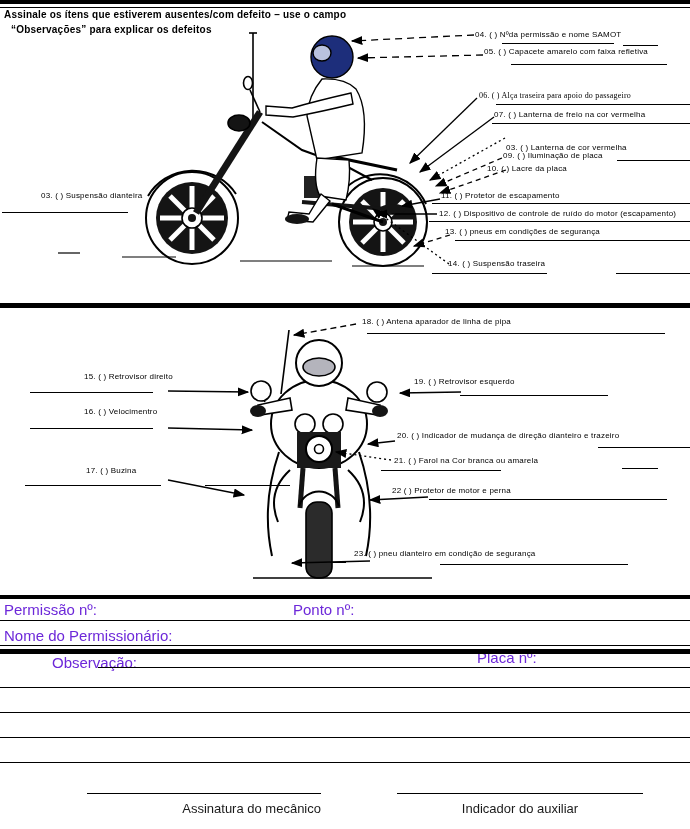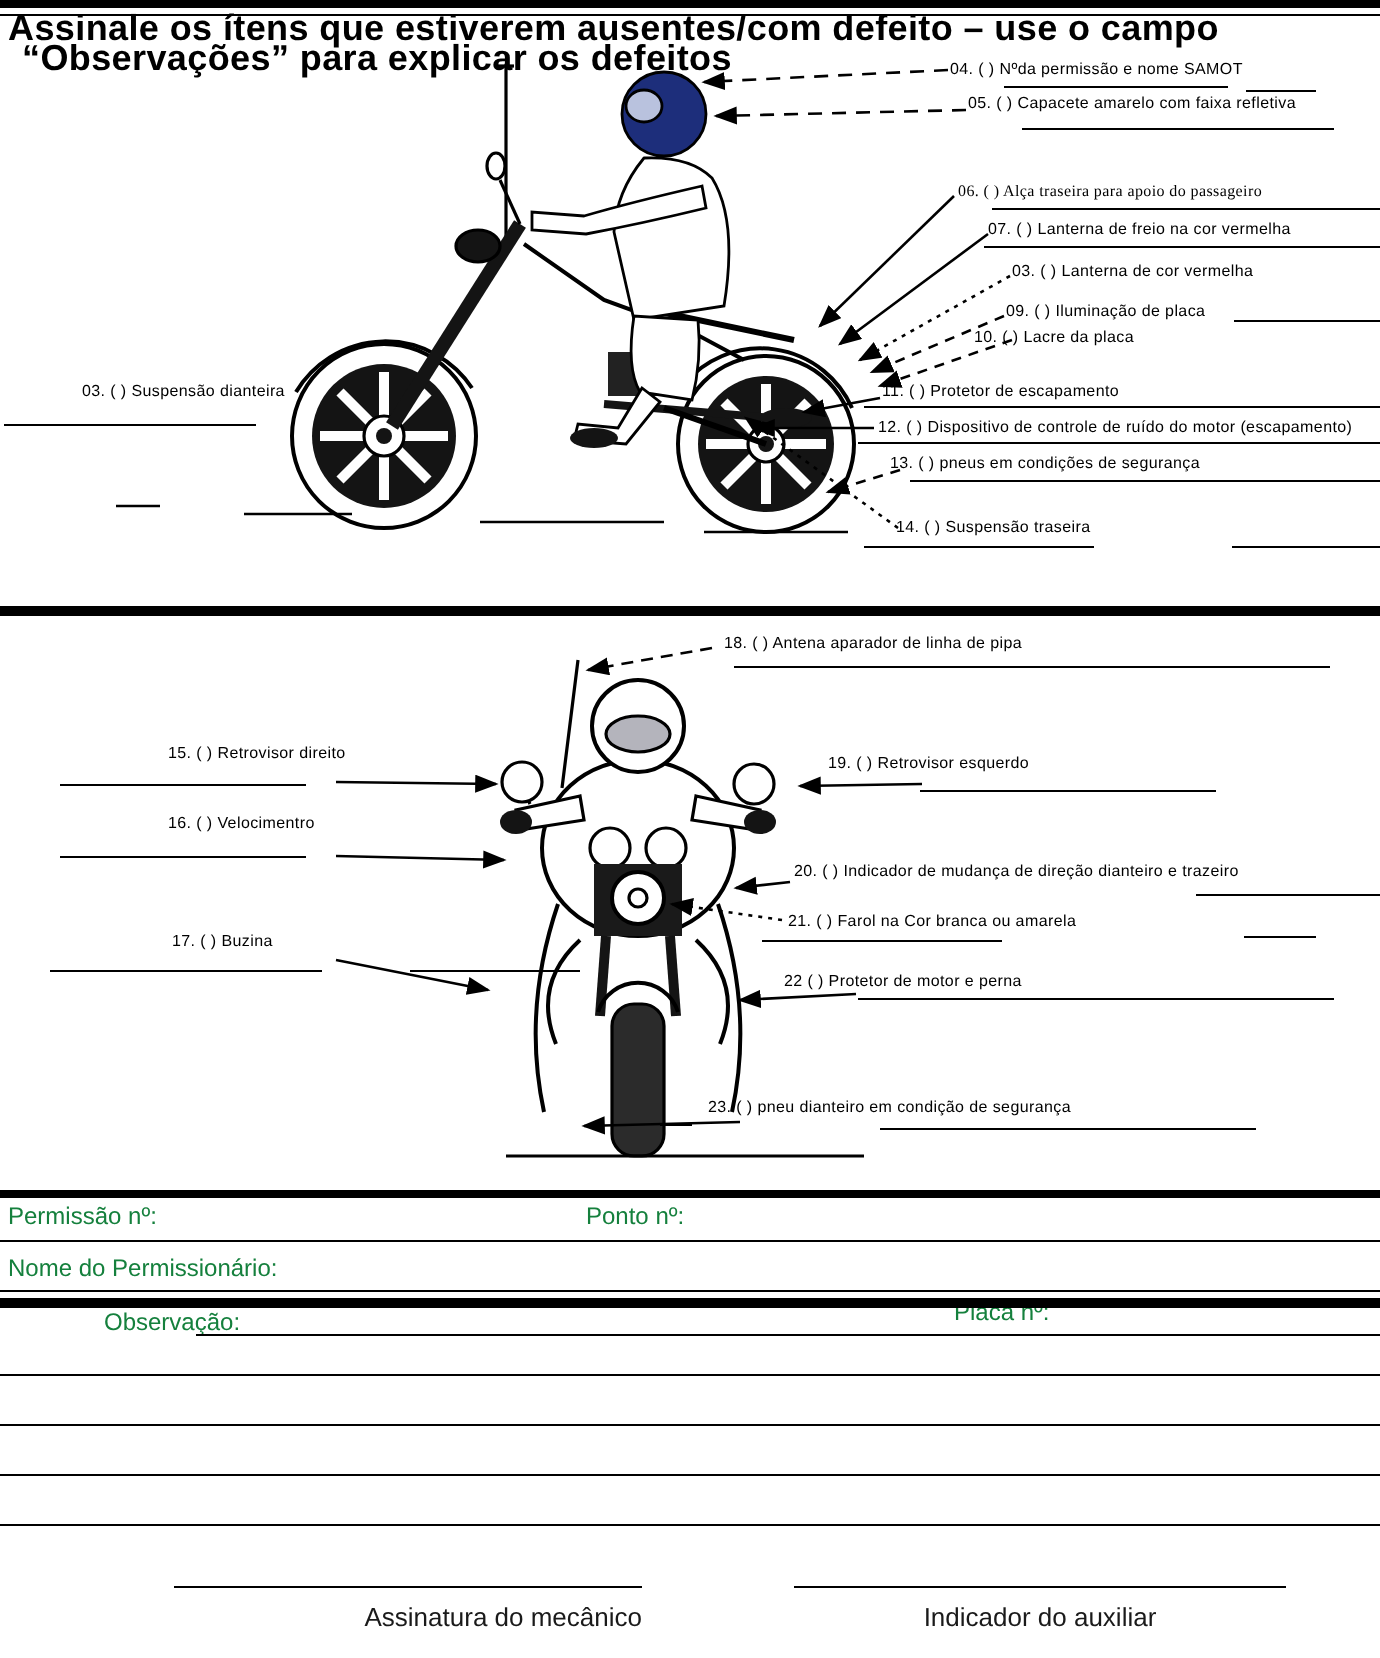--- a/index.html
+++ b/index.html
@@ -5,30 +5,30 @@
   html,body{margin:0;padding:0;}
   body{
     width:690px;height:829px;position:relative;overflow:hidden;
     background:#ffffff;color:#000;
     font-family:"Liberation Sans","DejaVu Sans",sans-serif;
   }
   .bar{position:absolute;background:#000;}
   .rule{position:absolute;background:#000;height:1px;}
   .title{
     position:absolute;left:4px;top:7px;
-    font-size:18px;font-weight:bold;line-height:15px;
+    font-size:10px;font-weight:bold;line-height:15px;
     letter-spacing:.2px;white-space:nowrap;
   }
   .title .l2{padding-left:7px;}
   .item{
     position:absolute;font-size:8px;line-height:9px;white-space:nowrap;
     color:#000;letter-spacing:.2px;
   }
   .formlabel{
-    position:absolute;font-size:12px;color:#15803d;white-space:nowrap;
+    position:absolute;font-size:15px;color:#6d28d9;white-space:nowrap;
   }
   .siglabel{
     position:absolute;font-size:13px;color:#1a1a1a;text-align:center;white-space:nowrap;
   }
   svg.art{position:absolute;left:0;top:0;}
 </style>
 </head>
 <body>
 
 <div class="bar" style="left:0;top:0;width:690px;height:4px;"></div>
@@ -177,21 +177,21 @@
     <line x1="428" y1="497" x2="370" y2="500" marker-end="url(#ah)"></line>
     <line x1="370" y1="561" x2="292" y2="563" marker-end="url(#ah)"></line>
   </g>
 </svg>
 
 <div class="item" style="left:28px;top:191px;margin-left:13px;">03. ( ) Suspensão dianteira</div>
 <div class="item" style="left:475px;top:30px;">04. ( ) Nºda permissão e nome SAMOT</div>
 <div class="item" style="left:484px;top:47px;">05. ( ) Capacete amarelo com faixa refletiva</div>
 <div class="item" style="left:479px;top:91px;font-family:Liberation Serif, serif;">06. ( ) Alça traseira para apoio do passageiro</div>
 <div class="item" style="left:494px;top:110px;">07. ( ) Lanterna de freio na cor vermelha</div>
-<div class="item" style="left:506px;top:131px;">03. ( ) Lanterna de cor vermelha</div>
+<div class="item" style="left:506px;top:143px;">03. ( ) Lanterna de cor vermelha</div>
 <div class="item" style="left:503px;top:151px;">09. ( ) Iluminação de placa</div>
 <div class="item" style="left:487px;top:164px;">10. ( ) Lacre da placa</div>
 <div class="item" style="left:441px;top:191px;">11. ( ) Protetor de escapamento</div>
 <div class="item" style="left:439px;top:209px;">12. ( ) Dispositivo de controle de ruído do motor (escapamento)</div>
 <div class="item" style="left:445px;top:227px;">13. ( ) pneus em condições de segurança</div>
 <div class="item" style="left:448px;top:259px;">14. ( ) Suspensão traseira</div>
 
 <div class="item" style="left:84px;top:372px;">15. ( ) Retrovisor direito</div>
 <div class="item" style="left:84px;top:407px;">16. ( ) Velocimentro</div>
 <div class="item" style="left:86px;top:466px;">17. ( ) Buzina</div>

